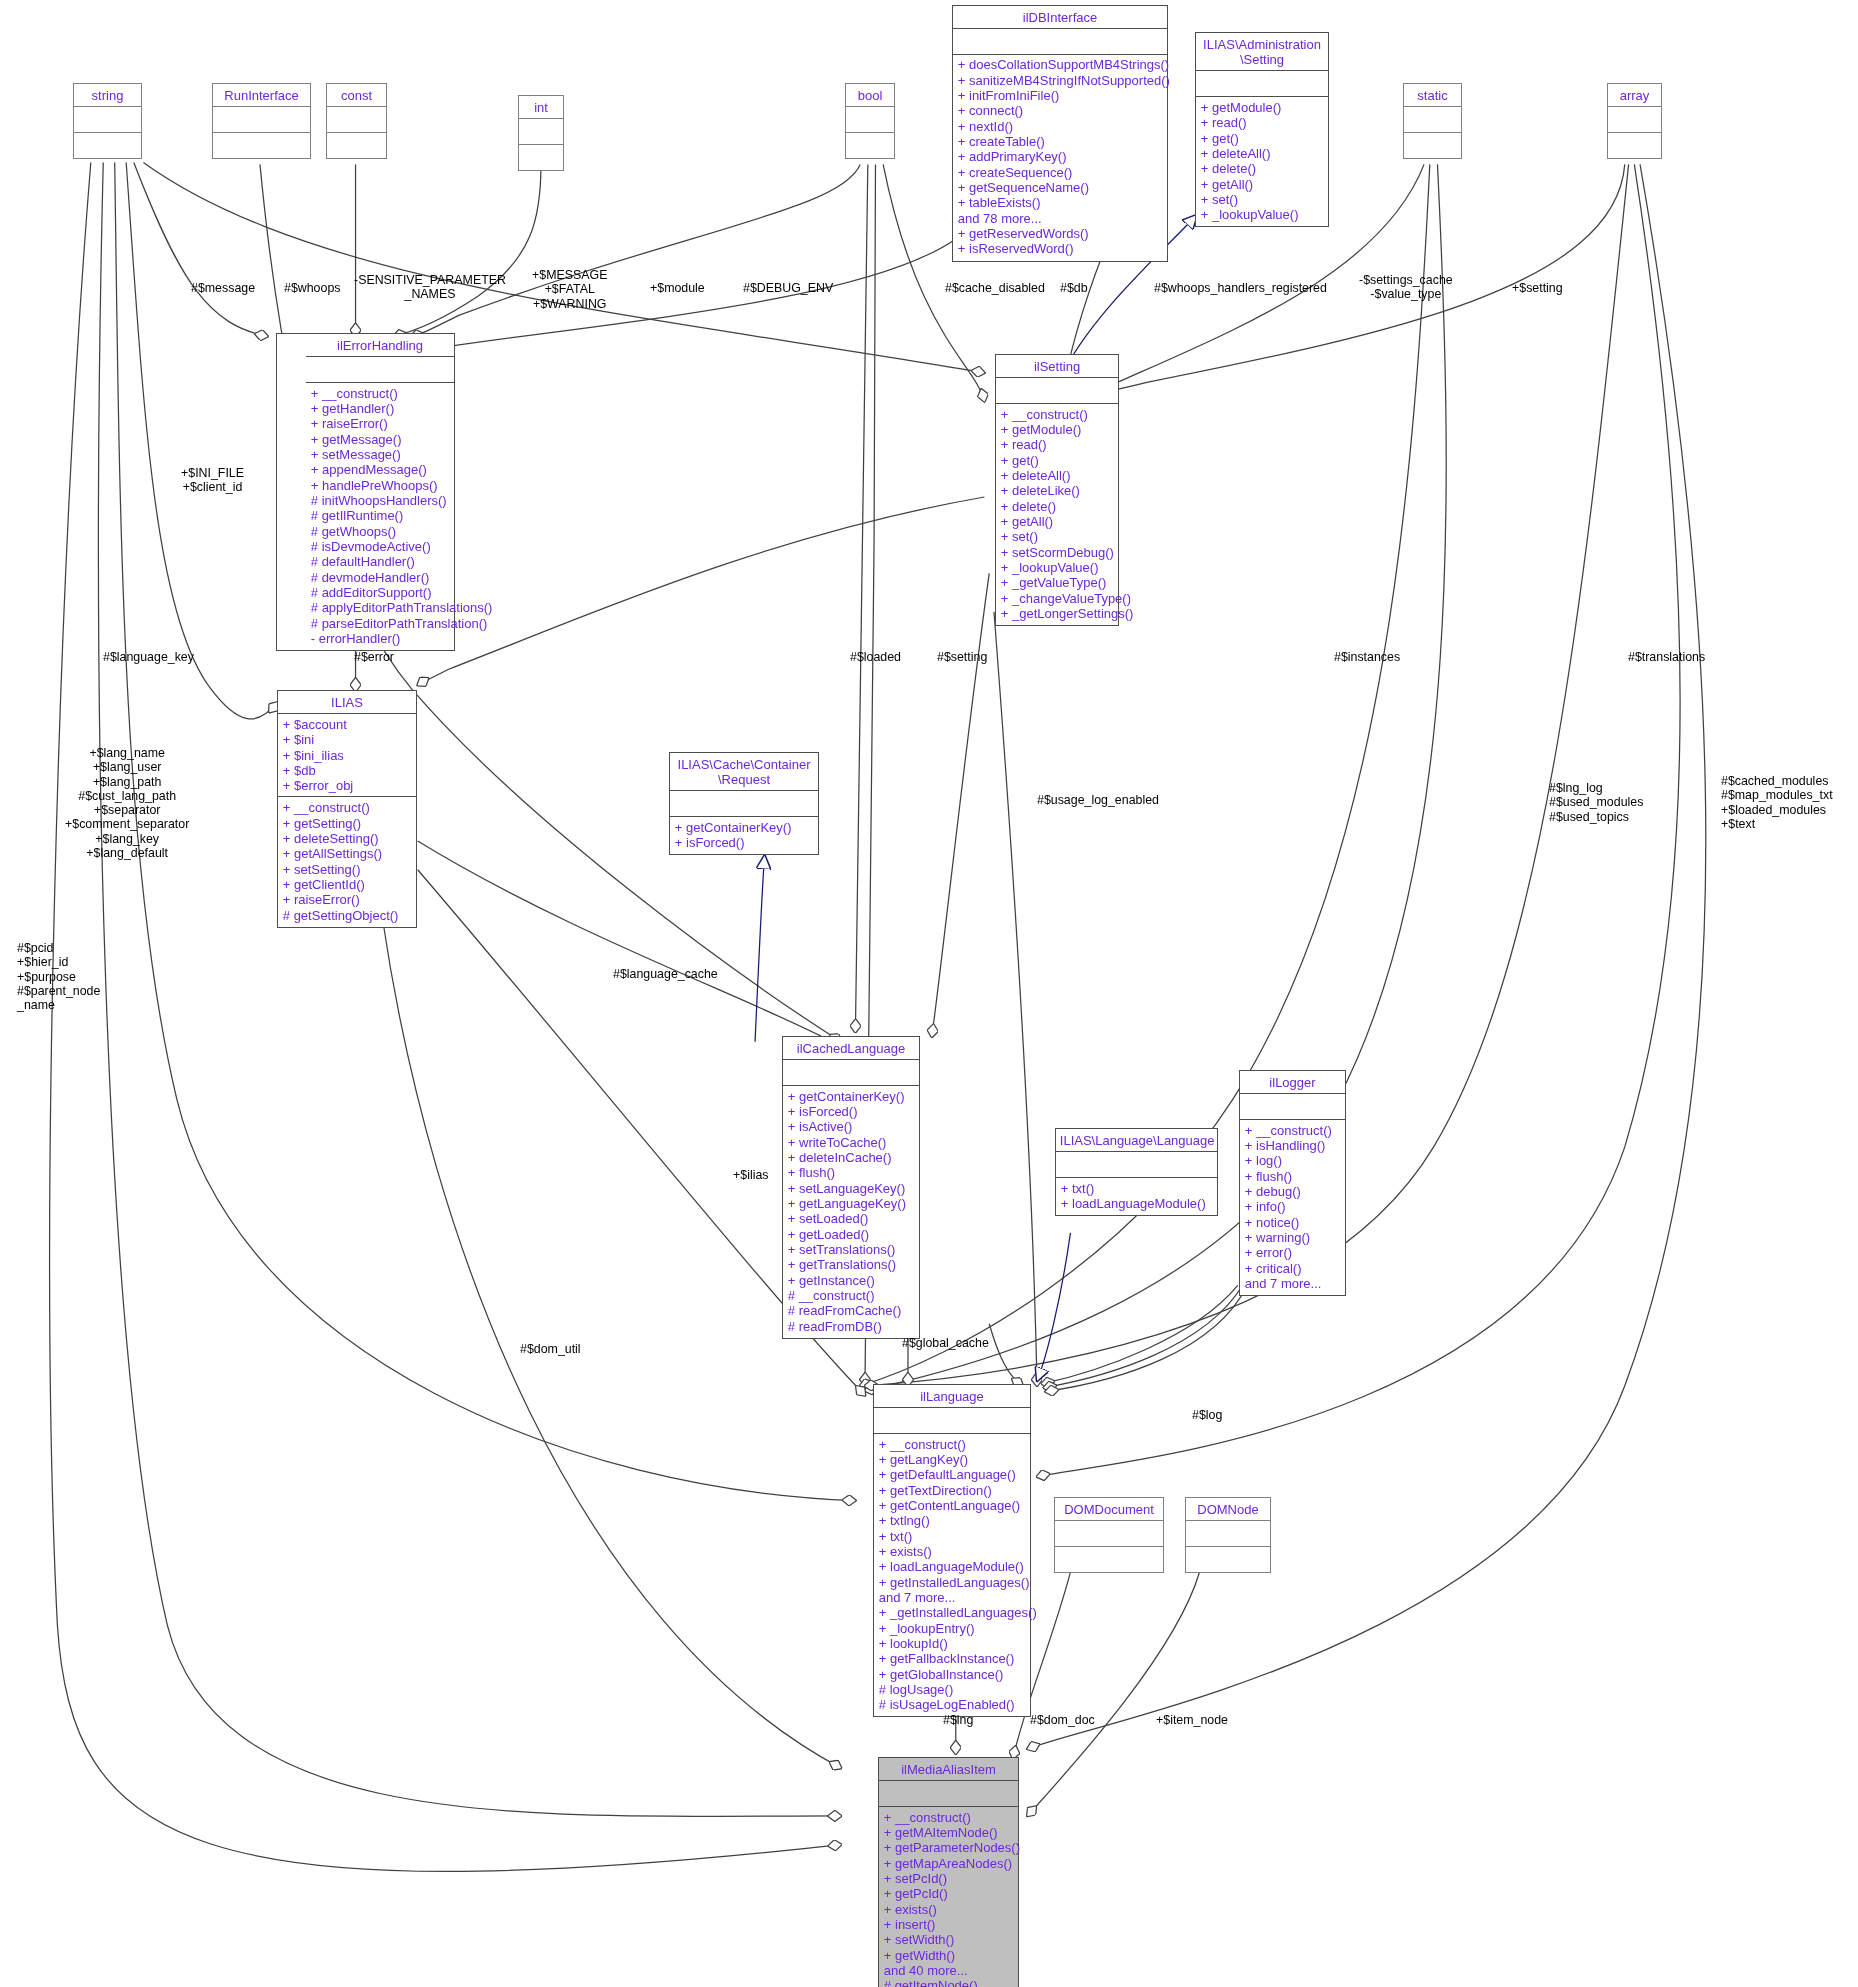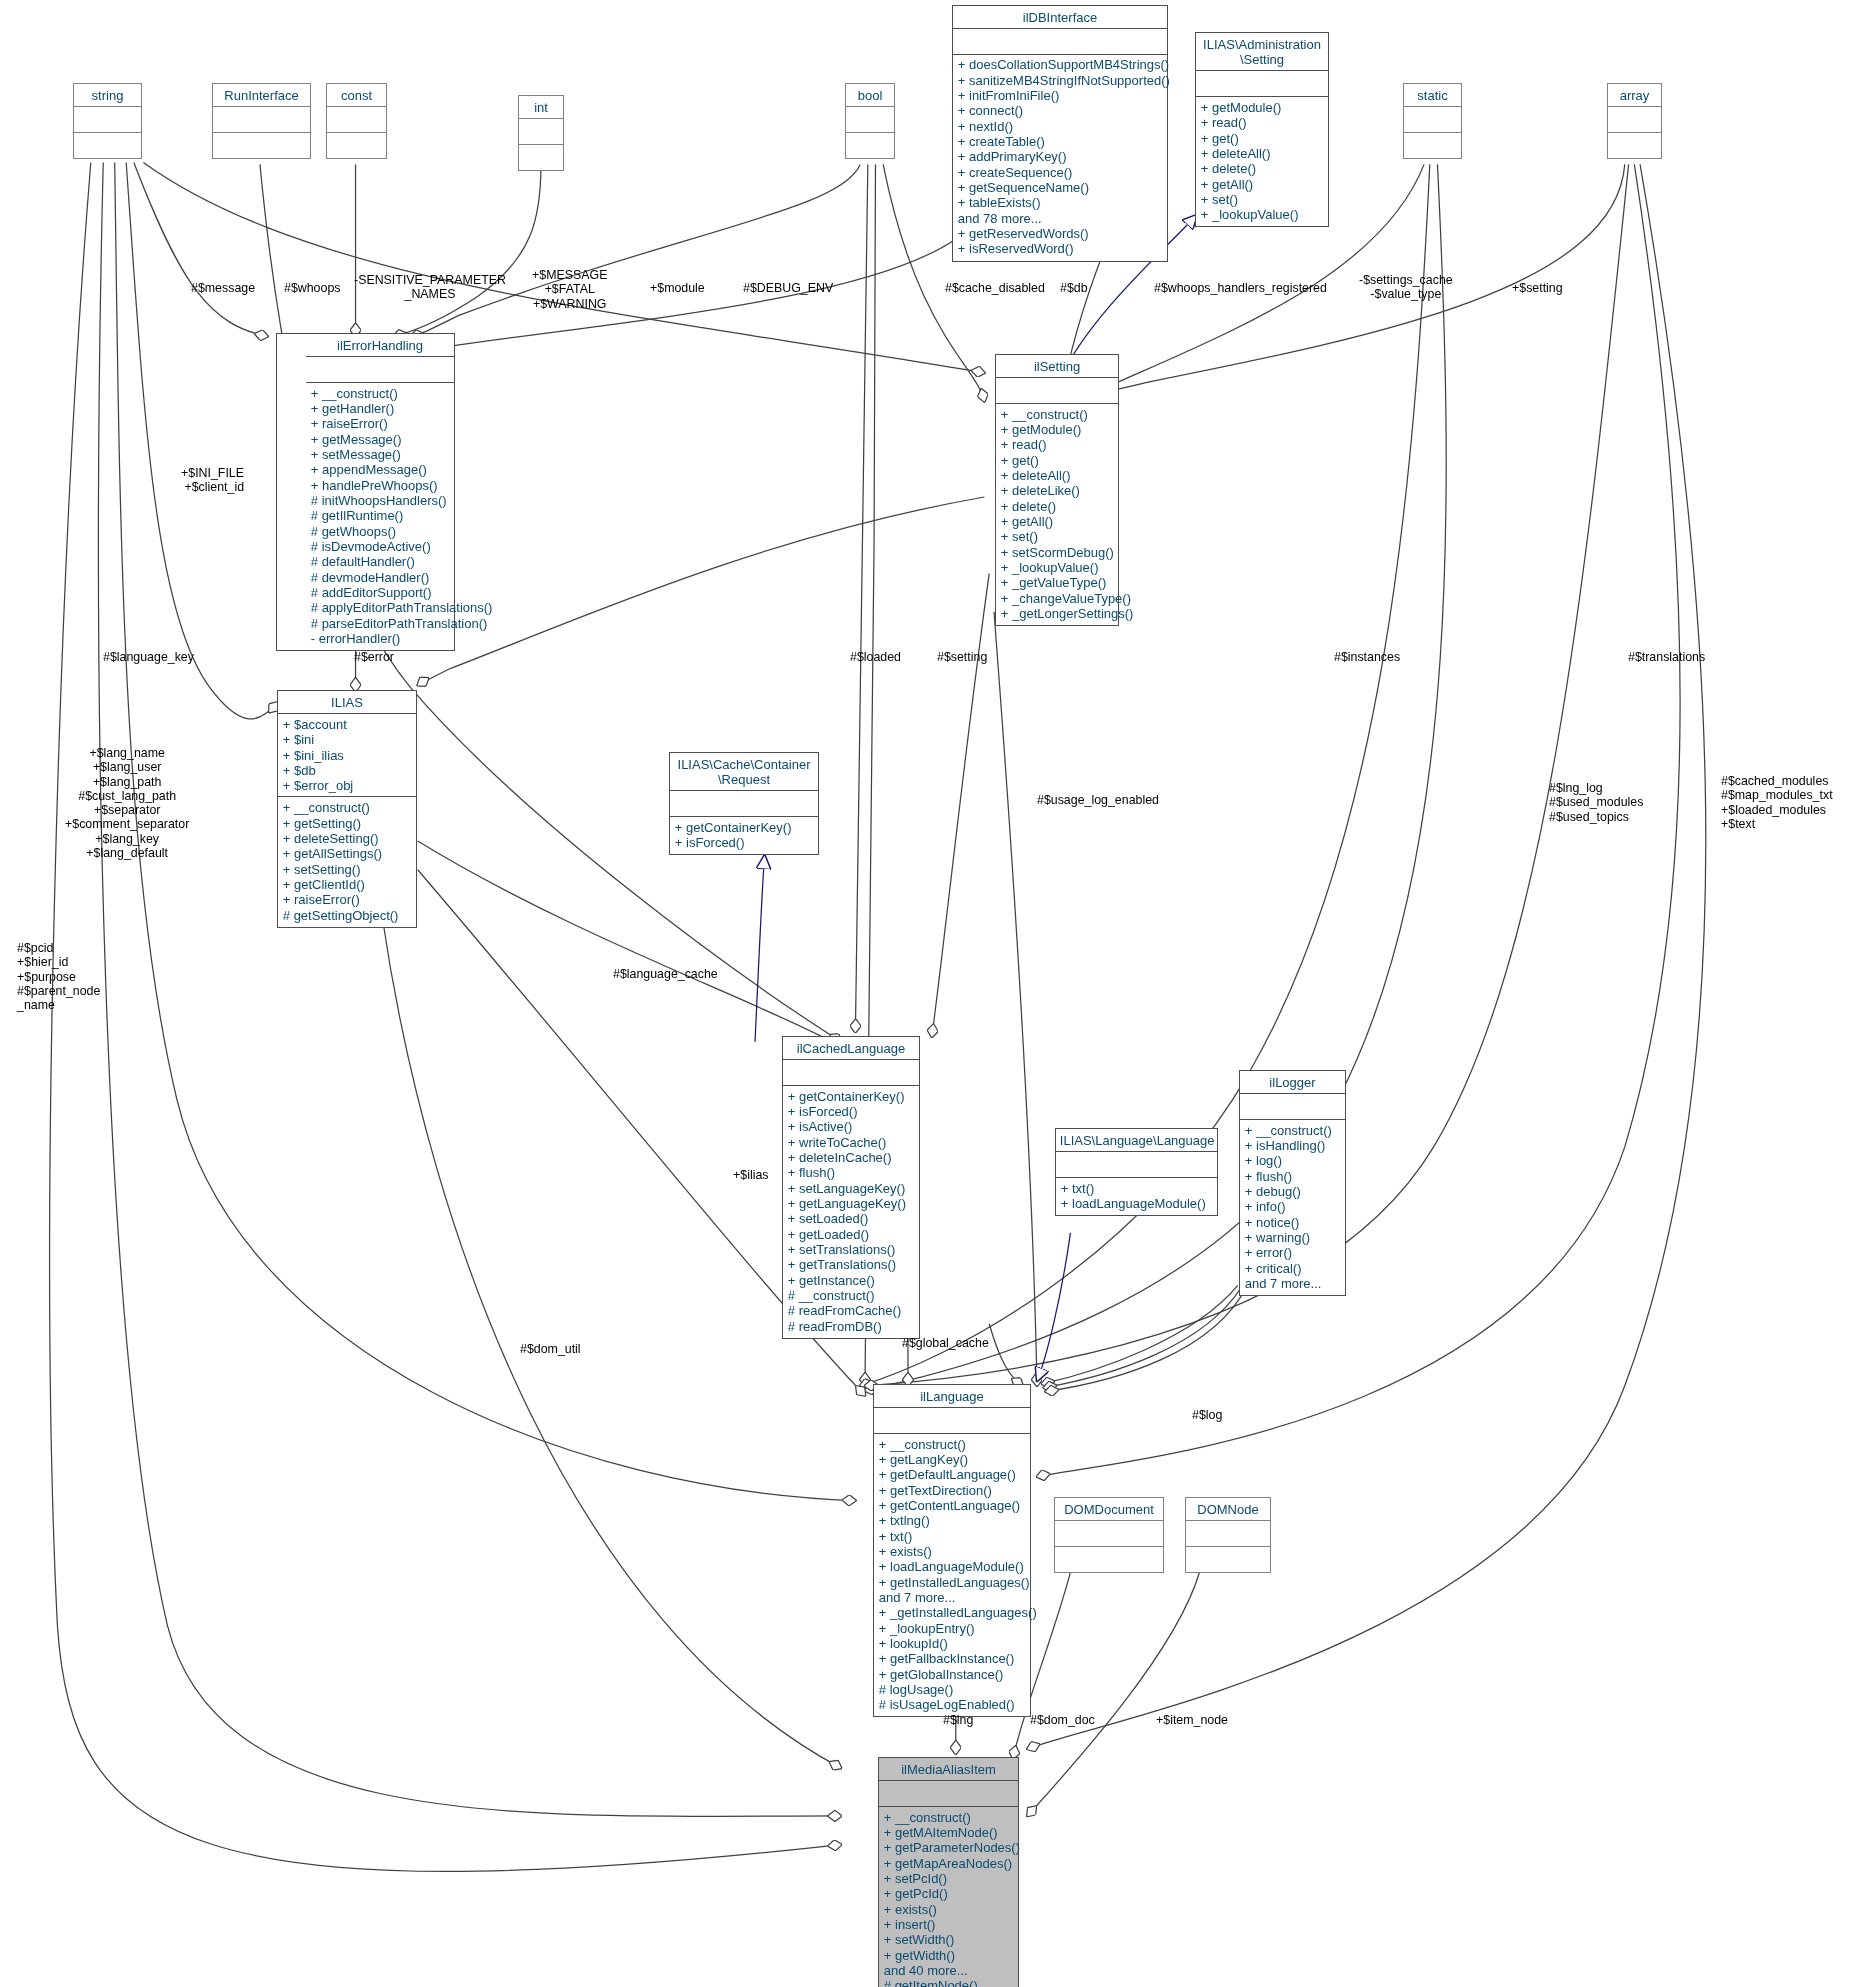--- a/index.html
+++ b/index.html
@@ -26,21 +26,21 @@
     width: 1858px;
     height: 1987px;
     pointer-events: none;
   }
   .node {
     position: absolute;
     border: 1px solid #808080;
     background: #ffffff;
     box-sizing: border-box;
     font-size: 13px;
-    color: #0c4a6e;
+    color: #6d28d9;
     line-height: 1.18;
   }
   .node.thick {
     border: 1.3px solid #4d4d4d;
   }
   .node.highlight {
     background: #bfbfbf;
     border: 1.3px solid #4d4d4d;
   }
   .node .title {
@@ -434,21 +434,21 @@
 +$WARNING</div>
   <div class="edge-label" style="left:650px; top:281px;">+$module</div>
   <div class="edge-label" style="left:743px; top:281px;">#$DEBUG_ENV</div>
   <div class="edge-label" style="left:945px; top:281px;">#$cache_disabled</div>
   <div class="edge-label" style="left:1060px; top:281px;">#$db</div>
   <div class="edge-label" style="left:1154px; top:281px;">#$whoops_handlers_registered</div>
   <div class="edge-label" style="left:1359px; top:273px;">-$settings_cache
 -$value_type</div>
   <div class="edge-label" style="left:1512px; top:281px;">+$setting</div>
 
-  <div class="edge-label" style="left:181px; top:466px; text-align:right;">+$INI_FILE
+  <div class="edge-label" style="left:181px; top:466px; text-align:center;">+$INI_FILE
 +$client_id</div>
   <div class="edge-label" style="left:103px; top:650px;">#$language_key</div>
   <div class="edge-label" style="left:354px; top:650px;">#$error</div>
   <div class="edge-label" style="left:850px; top:650px;">#$loaded</div>
   <div class="edge-label" style="left:937px; top:650px;">#$setting</div>
   <div class="edge-label" style="left:1334px; top:650px;">#$instances</div>
   <div class="edge-label" style="left:1628px; top:650px;">#$translations</div>
 
   <div class="edge-label" style="left:65px; top:746px;">+$lang_name
 +$lang_user

